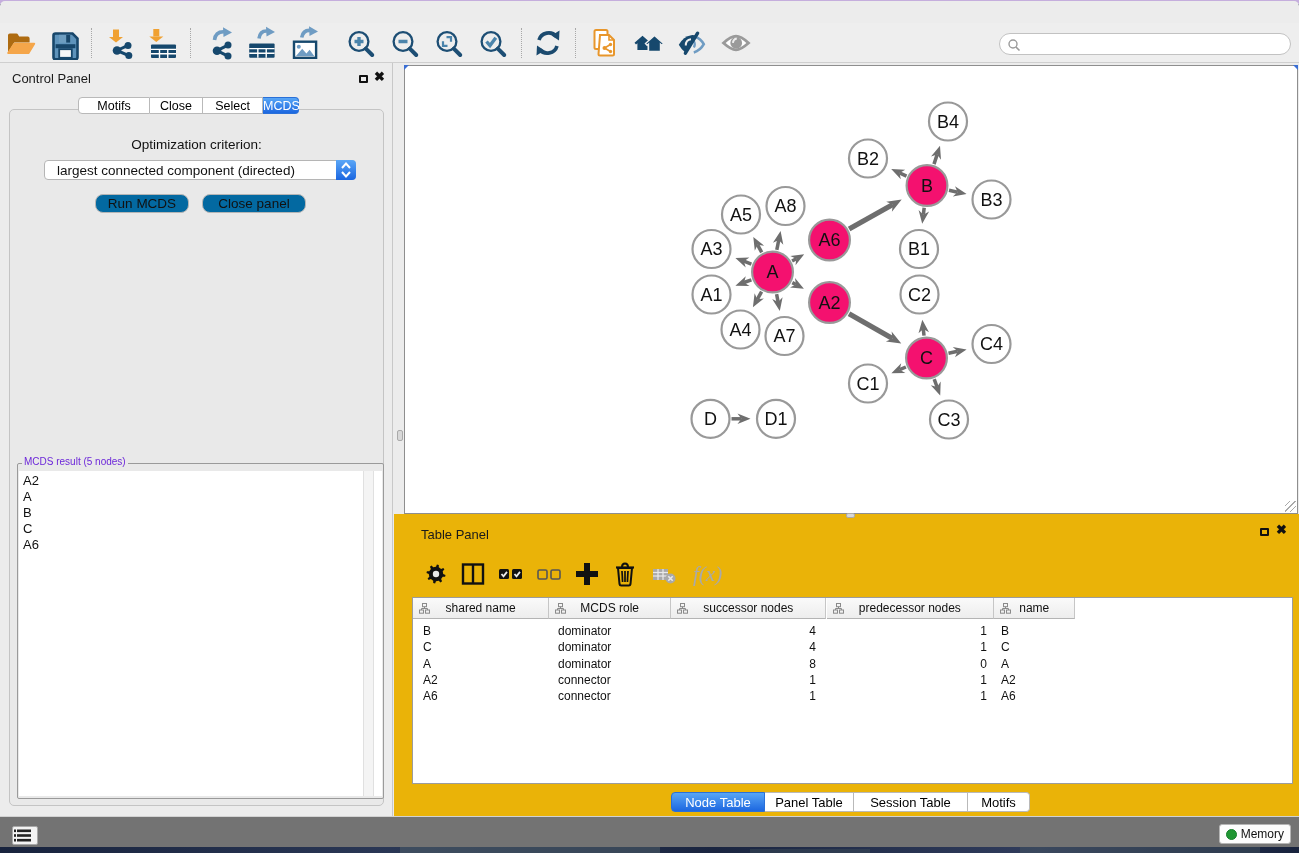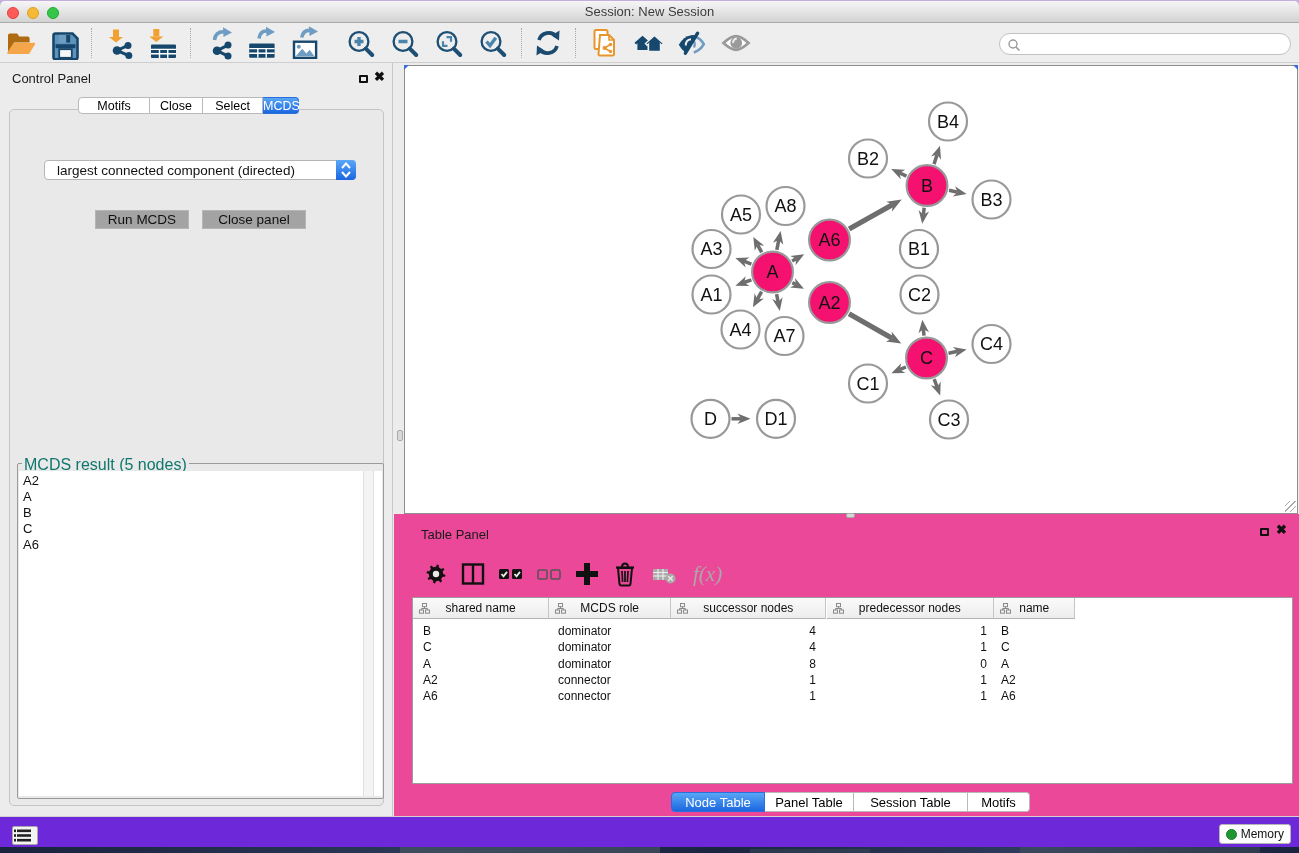--- a/index.html
+++ b/index.html
@@ -25,73 +25,67 @@
 #cp-float{position:absolute;left:359px;top:74px;width:9px;height:8px;border:2px solid #111;border-radius:1px}
 #cp-close{position:absolute;left:374px;top:68px;font-size:13px;font-weight:bold;color:#111}
 #cp-tabs{position:absolute;left:78px;top:34px;height:17px;display:flex;z-index:5}
 .cptab{height:17px;line-height:16px;font-size:12.5px;text-align:center;background:#fff;border:1px solid #b9b9b9;border-left:none;color:#000}
 .cptab.first{border-left:1px solid #b9b9b9;border-radius:4px 0 0 4px}
 .cptab.sel{background:linear-gradient(#58a6f6,#1c67e0);border-color:#2a70d8;color:#fff;border-radius:0 4px 4px 0}
 #cp-body{position:absolute;left:9px;top:46px;width:375px;height:697px;background:#e9e9e9;border:1px solid #c4c4c4;border-radius:5px}
 #cp-body .lbl{position:absolute;left:0;top:27px;width:100%;text-align:center;font-size:13.5px;color:#111}
 #cp-dd{position:absolute;left:34px;top:50px;width:312px;height:20px;background:#fff;border:1px solid #b5b5b5;border-radius:4px;font-size:13.5px;color:#111;line-height:19px;padding-left:12px}
 #cp-dd .step{position:absolute;right:-1px;top:-1px;width:20px;height:20px;background:linear-gradient(#5ba7f7,#1b66e0);border-radius:0 4px 4px 0}
-.cbtn{position:absolute;top:100px;height:19px;background:#a3a3a3;border:1px solid #b5b5b5;border-radius:0;font-size:13.5px;color:#111;text-align:center;line-height:17px}
+.cbtn{position:absolute;top:84px;height:19px;background:#0369a1;border:1px solid #b5b5b5;border-radius:8px;font-size:13.5px;color:#111;text-align:center;line-height:17px}
 #btn-run{left:85px;width:94px}
 #btn-close{left:192px;width:104px}
 
 #mcds{position:absolute;left:7px;top:353px;width:367px;height:336px;border:1px solid #9a9a9a;border-radius:2px}
-#mcds .leg{position:absolute;left:4px;top:-8px;background:#e9e9e9;font-size:16px;color:#0f766e;padding:0 2px}
+#mcds .leg{position:absolute;left:4px;top:-8px;background:#e9e9e9;font-size:10px;color:#6d28d9;padding:0 2px}
 #mcds .list{position:absolute;left:1px;top:7px;width:363px;height:325px;background:#fff;font-size:13px;color:#111;line-height:16px;padding:2px 0 0 4px}
 #mcds .sb{position:absolute;right:9px;top:7px;width:11px;height:325px;background:#f4f4f4;border:1px solid #e0e0e0;border-top:none;border-bottom:none}
 
 #nwin{position:absolute;left:404px;top:64px;width:894px;height:449px;background:#fff;border:1px solid #8e8e8e}
 #nwin .wtb{position:absolute;left:0;top:0;width:100%;height:21px;background:linear-gradient(#f4f4f4,#d6d6d6);border-bottom:1px solid #b0b0b0}
 #nwin .t1{left:8px;top:4px;background:#fc5b57;border:1px solid #e2433f}
 #nwin .t2{left:26px;top:4px;background:#f5b936;border:1px solid #dfa023}
 #nwin .t3{left:44px;top:4px;background:#36c64a;border:1px solid #24a833}
 #nwin .ttl{position:absolute;top:3px;left:0;width:100%;text-align:center;font-size:13px;color:#333}
 #graph{position:absolute;left:0;top:21px}
 #graph line,#graph polygon{stroke:#6e6e6e}
 #graph polygon{fill:#6e6e6e;stroke-width:0}
 #graph circle{stroke:#999;stroke-width:2.2}
 #graph text{font-size:18px;fill:#111;text-anchor:middle;font-family:"Liberation Sans",sans-serif}
 #grip{position:absolute;right:1px;bottom:1px;width:11px;height:11px;background:repeating-linear-gradient(135deg,transparent 0 3px,#aaa 3px 4px)}
 
-#tpanel{position:absolute;left:394px;top:513px;width:905px;height:302px;background:#ec4899}
+#tpanel{position:absolute;left:394px;top:513px;width:905px;height:302px;background:#eab308}
 #tpanel .hdr{position:absolute;left:27px;top:13px;font-size:13px;color:#1a1a1a}
 #tp-float{position:absolute;left:1260px;top:527px;width:9px;height:8px;border:2px solid #111;border-radius:1px}
 #tp-close{position:absolute;left:1276px;top:521px;font-size:13px;font-weight:bold;color:#111}
 #tp-toolbar{position:absolute;left:18px;top:44px;height:36px}
 #ttable{position:absolute;left:18px;top:83px;width:881px;height:187px;background:#fff;border:1px solid #9c9c9c;font-size:12px;color:#111}
 .th{position:absolute;top:0;height:21px;background:linear-gradient(#fafafa,#ededed);border-right:1px solid #c6c6c6;border-bottom:1px solid #b4b4b4;text-align:center;line-height:21px}
 .trow{position:absolute;height:16px;line-height:16px}
 
 #btabs{position:absolute;left:277px;top:278px;height:20px;display:flex}
 .btab{height:20px;line-height:19px;font-size:13px;background:#fff;border:1px solid #b9b9b9;border-left:none;color:#000;text-align:center}
 .btab.sel{background:linear-gradient(#58a6f6,#1c67e0);border-color:#2a70d8;color:#fff;border-radius:4px 0 0 4px;border-left:1px solid #2a70d8}
 .btab.last{border-radius:0 4px 4px 0}
 
-#statusbar{position:absolute;left:0;top:815px;width:1299px;height:32px;background:#6d28d9;border-top:1px solid #d2d2d2}
+#statusbar{position:absolute;left:0;top:815px;width:1299px;height:32px;background:#737373;border-top:1px solid #d2d2d2}
 #sb-btn{position:absolute;left:12px;top:9px;width:26px;height:19px;background:#f3f3f3;border:1px solid #a8a8a8;border-radius:2px}
 #mem-btn{position:absolute;left:1219px;top:7px;width:72px;height:20px;background:#fdfdfd;border:1px solid #b5b5b5;border-radius:3px;font-size:12px;color:#111;line-height:18px;text-align:right;padding-right:6px}
 #mem-btn i{position:absolute;left:6px;top:4px;width:11px;height:11px;border-radius:50%;background:#1f9632;border:1px solid #15802a}
 </style></head>
 <body>
 <div id="wall-top"></div>
 <div style="position:absolute;left:400px;top:847px;width:260px;height:6px;background:#4e5e68;opacity:.55"></div>
 <div style="position:absolute;left:1020px;top:847px;width:240px;height:6px;background:#46565f;opacity:.45"></div>
 <div style="position:absolute;left:750px;top:849px;width:120px;height:4px;background:#3a4a55;opacity:.5"></div>
 <div id="app">
-  <div id="titlebar">
-    <div class="tl t1"></div>
-      <div class="tl t2"></div>
-      <div class="tl t3"></div>
-    <div class="ttl">Session: New Session</div>
-  </div>
   <div id="toolbar">
       <div class="tsep" style="left:91px"></div>
       <div class="tsep" style="left:190px"></div>
       <div class="tsep" style="left:521px"></div>
       <div class="tsep" style="left:575px"></div>
       <svg class="tbi" style="left:4px" width="34" height="34" viewBox="0 0 34 34">
         <path d="M4 26.5 L4 9.3 Q4 7.5 5.8 7.5 L12.4 7.5 Q13.6 7.5 14 8.4 L15.1 10.6 L23.8 10.6 Q25.6 10.6 25.6 12.4 L25.6 16.6 L10.2 16.6 Z" fill="#ae6b11"></path>
         <path d="M4.2 27.1 L10.3 17.8 L30.2 17.8 L24.4 27.1 Z" fill="#f5a64a" stroke="#f5a64a" stroke-width="2" stroke-linejoin="round"></path>
       </svg>
       <svg class="tbi" style="left:48px" width="34" height="34" viewBox="0 0 34 34">
@@ -206,20 +200,21 @@
     </div>
   <div id="cpanel">
     <div class="hdr" style="top:8px;left:12px">Control Panel</div>
     <div id="cp-tabs">
       <div class="cptab first" style="width:72px">Motifs</div>
         <div class="cptab" style="width:53px">Close</div>
         <div class="cptab" style="width:60px">Select</div>
         <div class="cptab sel" style="width:36px">MCDS</div>
     </div>
     <div id="cp-body">
+      <div class="lbl">Optimization criterion:</div>
       <div id="cp-dd">largest connected component (directed)<div class="step"><svg width="20" height="20" viewBox="0 0 20 20">
               <path d="M6 8 L10 3.5 14 8" fill="none" stroke="#fff" stroke-width="2"></path>
               <path d="M6 12 L10 16.5 14 12" fill="none" stroke="#fff" stroke-width="2"></path>
             </svg></div></div>
       <div class="cbtn" id="btn-run">Run MCDS</div>
       <div class="cbtn" id="btn-close">Close panel</div>
       <div id="mcds">
         <div class="leg">MCDS result (5 nodes)</div>
         <div class="list">A2<br>A<br>B<br>C<br>A6</div>
         <div class="sb"></div>

